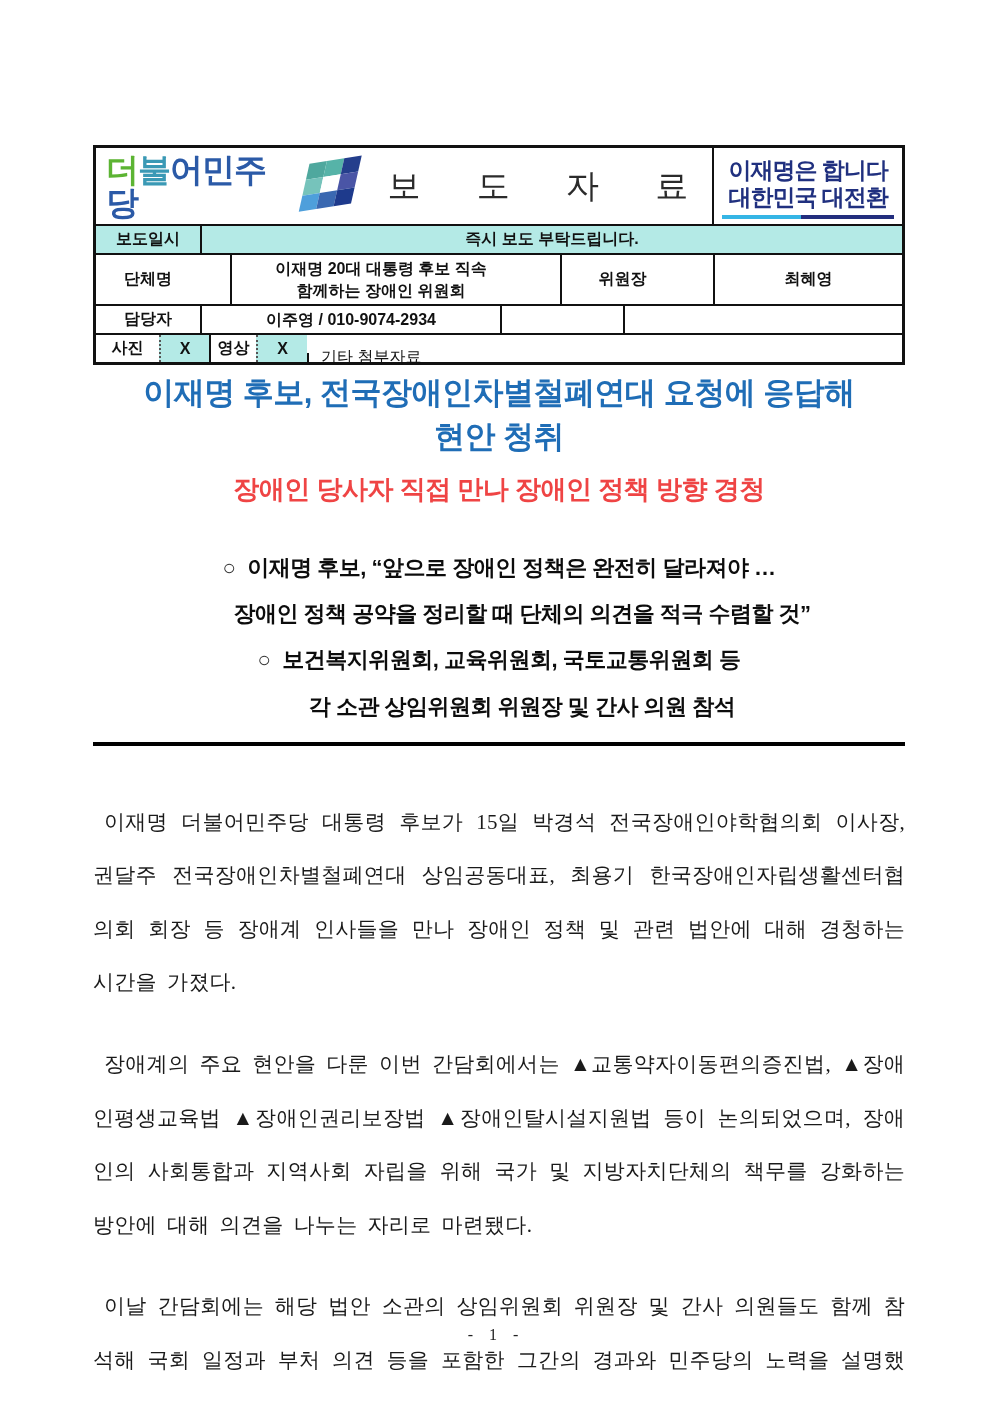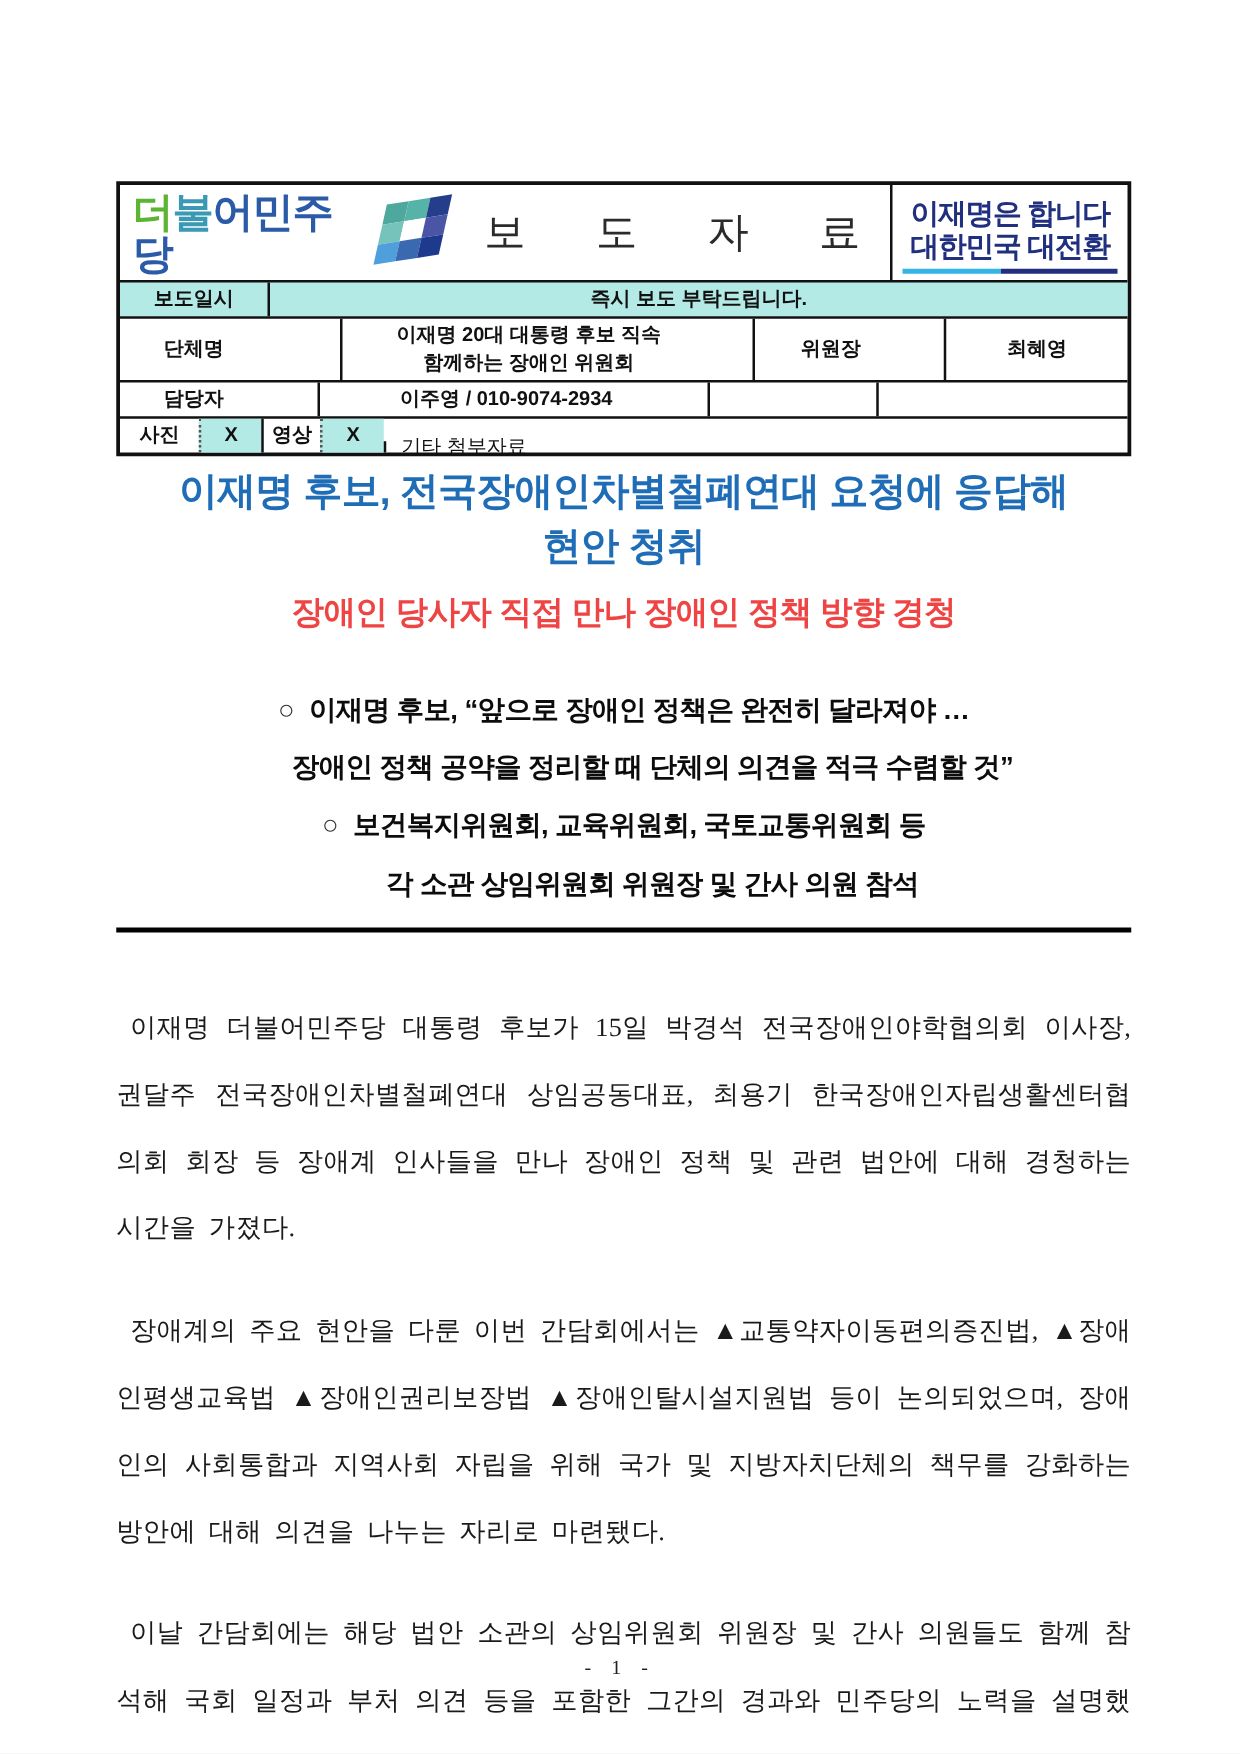--- a/index.html
+++ b/index.html
@@ -33,24 +33,24 @@
   .slogan-bar { width:172px; height:4px; margin-top:5px;
     background:linear-gradient(to right, #35B5E5 0 46%, #232E7E 46% 100%); }
 
   .trow { display:flex; border-top:2px solid #111; align-items:stretch; font-size:16px; font-weight:700; }
   .cell { display:flex; align-items:center; justify-content:center; text-align:center; }
   .bl { border-left:2px solid #111; }
   .bl-dot { border-left:2px dotted #555; }
   .cyan { background:#B4EAE6; }
   .r1 { height:29px; }
   .r2 { height:51px;gap:30px; }
-  .r3 { height:29px;gap:12px; }
+  .r3 { height:29px; }
   .r4 { height:29px; }
-  .w-label { width:118px;border-radius:11px; }
-  .w-org   { width:300px; flex-direction:column; line-height:1.35;margin-left:28px; }
+  .w-label { width:104px;border-radius:11px; }
+  .w-org   { width:300px; flex-direction:column; line-height:1.35; }
   .w-chair { width:123px; }
   .w-rest  { flex:1; }
   .r4 .c1 { width:63px; }
   .r4 .c2 { width:50px; }
   .r4 .c3 { width:47px; }
   .r4 .c4 { width:51px; }
   .r4 .c5 { flex:1; justify-content:flex-start; padding-left:12px; font-weight:400;margin-top:18px; }
 
   
   .title { margin-top:6px; text-align:center; color:#1F6DB6; font-size:31px; font-weight:800;

